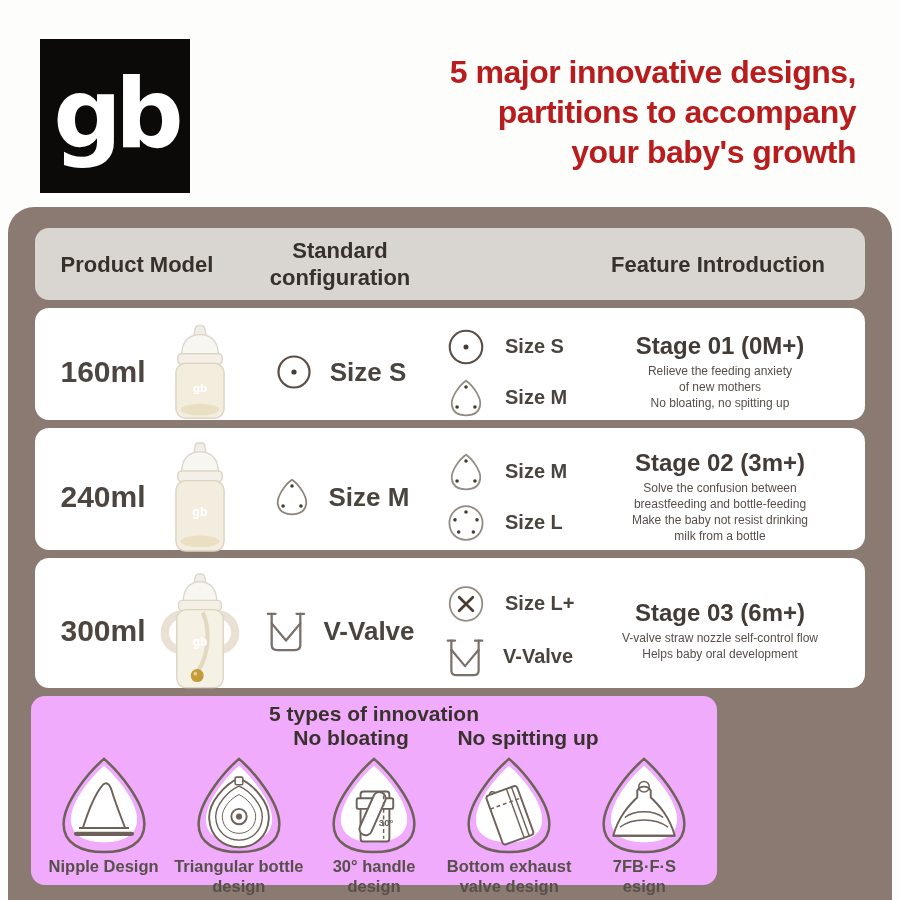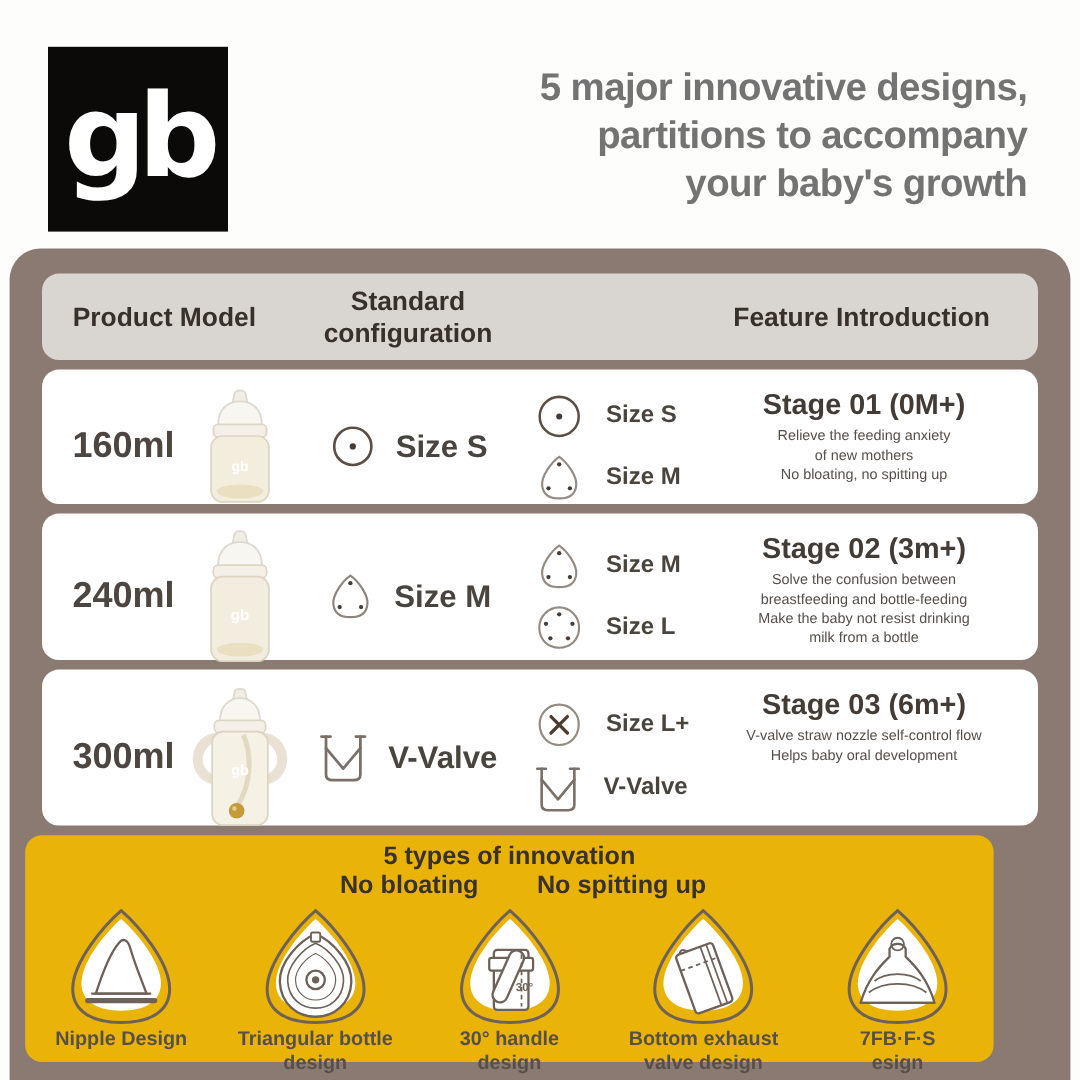--- a/index.html
+++ b/index.html
@@ -10,21 +10,21 @@
   }
   
   .logo {
     position:absolute; left:40px; top:39px; width:150px; height:154px;
     background:#0c0a09; color:#fff; display:flex; align-items:center; justify-content:center;
     font-family:"DejaVu Sans", sans-serif; font-weight:bold; font-size:96px;
     letter-spacing:-7px; line-height:1; padding-bottom:4px;
   }
   .headline {
     position:absolute; right:44px; top:52px; text-align:right;
-    font-size:32px; font-weight:bold; color:#737373; line-height:40px; letter-spacing:-0.5px;
+    font-size:32px; font-weight:bold; color:#b91c1c; line-height:40px; letter-spacing:-0.5px;
   }
   
   .container {
     position:absolute; left:8px; top:207px; width:884px; height:693px;
     background:#8a7a71; border-radius:26px 26px 0 0;
   }
   .thead {
     position:absolute; left:27px; top:21px; width:830px; height:72px;
     background:#d9d5d1; border-radius:14px;
   }
@@ -45,27 +45,27 @@
   .cell { position:absolute; top:16px; bottom:0; display:flex; align-items:center; }
   .cell-model   { left:8px;  width:120px; justify-content:center;
                   font-size:30px; font-weight:bold; color:#4c4540;text-align:right; }
   .cell-bottle  { left:100px; width:130px; justify-content:center; }
   .cell-standard{ left:205px; width:200px; justify-content:center; gap:16px; }
   .std-label    { font-size:26px; font-weight:bold; color:#4a443e; }
   .cell-optional{ left:410px; width:170px; flex-direction:column; justify-content:center;
                   align-items:flex-start; gap:9px; }
   .opt-item     { display:flex; align-items:center; gap:18px; }
   .opt-label    { font-size:20px; font-weight:bold; color:#4a443e; white-space:nowrap; }
-  .cell-feature { left:555px; width:260px; flex-direction:column; }
+  .cell-feature { left:555px; width:260px; flex-direction:column; justify-content:center; }
   .stage-title  { font-size:24px; font-weight:bold; color:#433b36; margin-bottom:4px; text-align:center; }
   .stage-line   { font-size:12px; color:#564f49; line-height:1.33; text-align:center; }
   
   .panel {
-    position:absolute; left:13px; top:489px; width:807px; height:189px;
-    background:#eab308; border-radius:14px;
+    position:absolute; left:23px; top:489px; width:686px; height:189px;
+    background:#f0abfc; border-radius:14px;
   }
   .panel-title { text-align:center; padding-top:6px; font-size:21px; font-weight:bold; color:#39322c; }
   .panel-subs  { position:relative; height:26px;padding-left:46px; }
   .sub1,.sub2  { position:absolute; top:0; text-align:center; font-size:21px; font-weight:bold; color:#39322c; }
   .sub1 { left:230px; width:180px; }
   .sub2 { left:407px; width:180px; }
   .icons-row { display:flex; justify-content:space-between; padding:3px 5px 0; }
   .inno-item { width:150px; display:flex; flex-direction:column; align-items:center;font-weight:bold; }
   .inno-label { font-size:16.5px; color:#57504a; text-align:center; line-height:1.22; margin-top:1px; }
   svg { display:block; }

